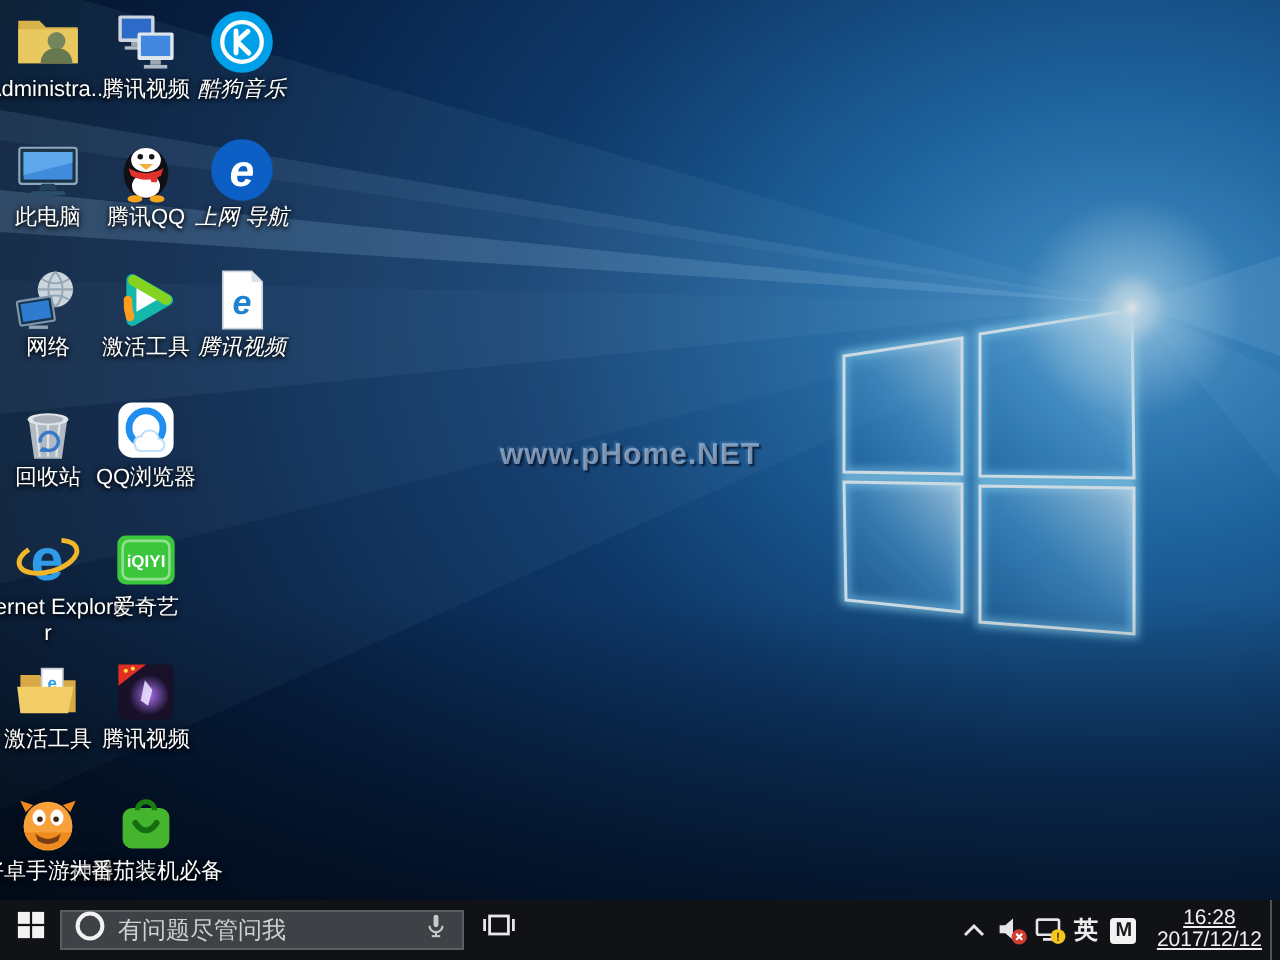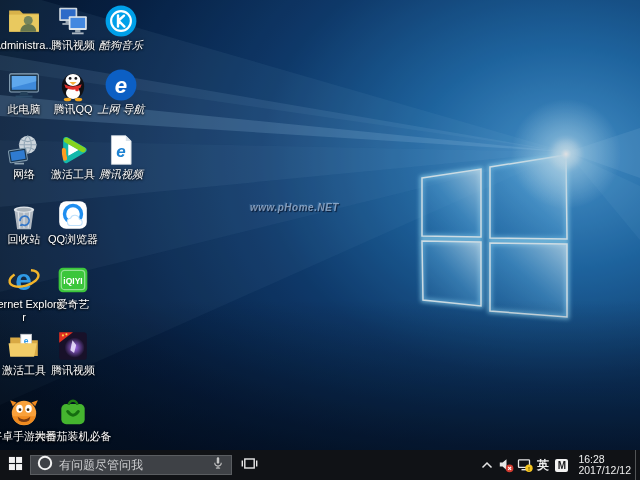--- a/index.html
+++ b/index.html
@@ -4,25 +4,24 @@
 <style>
   html,body{margin:0;padding:0;}
   body{
     width:640px;height:480px;position:relative;overflow:hidden;
     font-family:"Liberation Sans",sans-serif;background:#04101f;
   }
   
   .wallpaper{position:absolute;inset:0;z-index:0;}
   .wallpaper svg{display:block;}
   .watermark{
-    position:absolute;left:250px;top:202px;z-index:2;
-    font-size:10px;font-weight:bold;letter-spacing:.5px;
+    position:absolute;left:250px;top:219px;z-index:2;
+    font-size:15px;font-weight:bold;letter-spacing:.5px;
     color:rgba(195,214,238,.60);
     text-shadow:1px 1px 1px rgba(6,20,45,.85), -1px -1px 1px rgba(120,170,220,.25);
-    font-style:italic;
   }
   
   .cell{position:absolute;width:80px;z-index:3;text-align:center;cursor:default;}
   .cell .art{width:34px;height:34px;margin:0 auto;}
   .cell .lbl{
     margin-top:1px;font-size:11px;line-height:12.5px;color:#fff;
     text-shadow:0 1px 2px rgba(0,0,0,.95),0 0 3px rgba(0,0,0,.75);
     max-width:78px;margin-left:auto;margin-right:auto;word-break:break-all;
   }
   .c1{left:-16px;} .c2{left:33px;} .c3{left:81px;font-style:italic;}
@@ -40,21 +39,21 @@
   }
   .search-box .stext{font-size:12px;color:#cfd0d2;flex:1;white-space:nowrap;overflow:hidden;}
   .taskview-btn{width:34px;height:30px;display:flex;align-items:center;justify-content:center;}
   .tray{margin-left:auto;display:flex;align-items:center;height:30px;}
   .tray-ico{width:16px;height:30px;display:flex;align-items:center;justify-content:center;margin:0 1.5px;}
   .lang-ind{font-size:12px;font-weight:bold;color:#ededed;width:17px;text-align:center;}
   .ime-ind{
     width:13px;height:13px;background:#f2f2f2;border-radius:2px;color:#17181b;
     font-size:10px;font-weight:bold;line-height:13px;text-align:center;margin:0 4px;
   }
-  .clock{margin:0 4px 0 6px;text-align:left;color:#f0f0f0;font-size:10.5px;line-height:11.5px;}
+  .clock{margin:0 4px 0 6px;text-align:center;color:#f0f0f0;font-size:10.5px;line-height:11.5px;text-decoration:underline;}
   .show-desktop{width:4px;height:30px;border-left:1px solid rgba(255,255,255,.28);}
 </style>
 </head>
 <body>
 
 <div class="wallpaper">
   <svg width="640" height="480" viewBox="0 0 640 480">
     <defs>
       <radialGradient id="bgG" cx="0.88" cy="0.33" r="1.05">
         <stop offset="0" stop-color="#4fa3e0"></stop>

